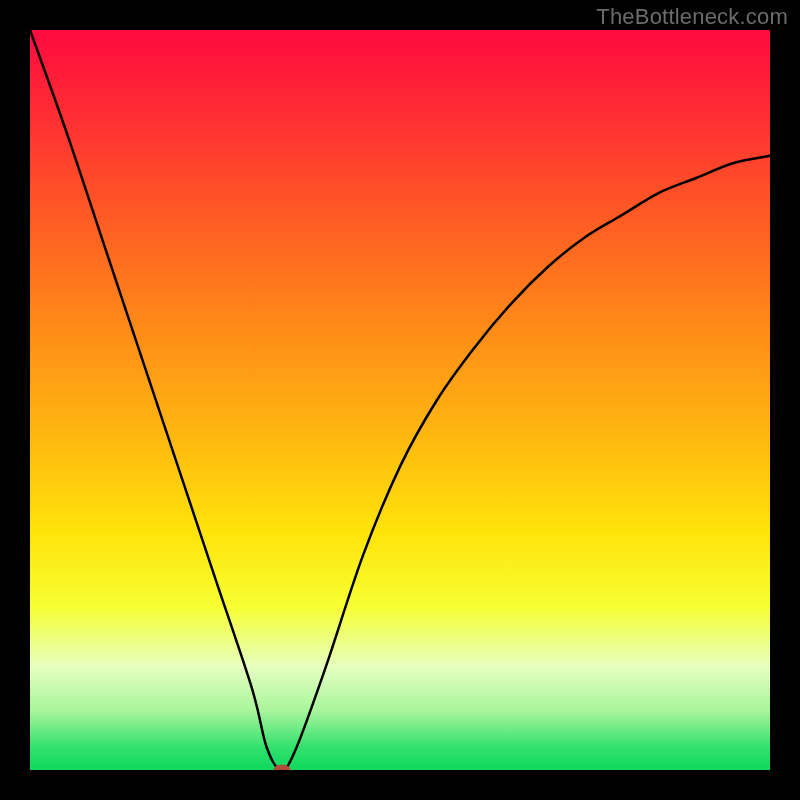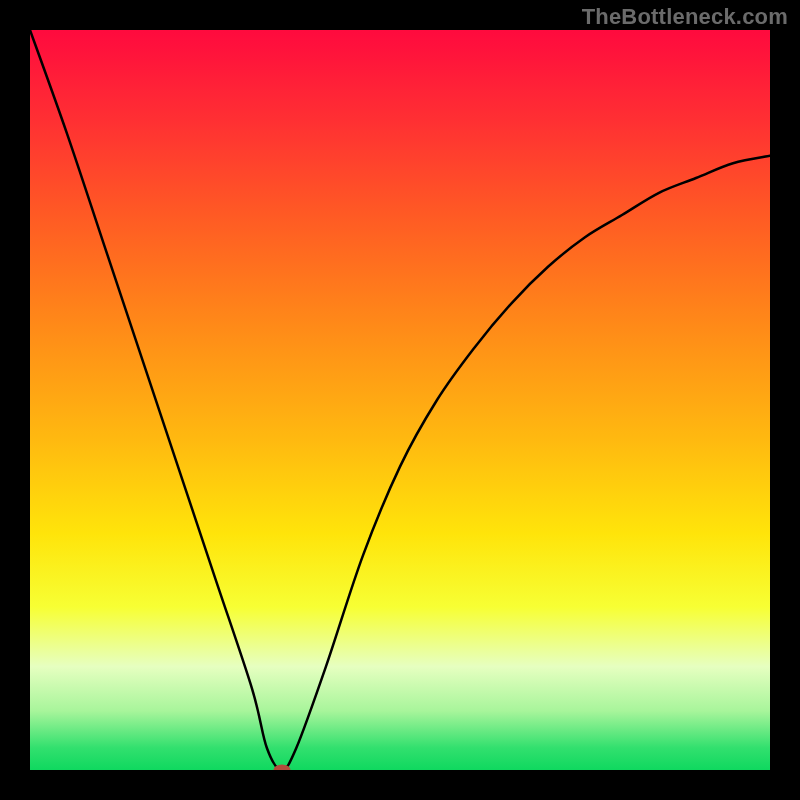--- a/index.html
+++ b/index.html
@@ -16,21 +16,21 @@
     width: 800px;
     height: 800px;
     background: #000;
   }
   .attribution {
     position: absolute;
     top: 4px;
     right: 12px;
     color: #6b6b6b;
     font-size: 22px;
-    font-weight: 700;
+    font-weight: 400;
     letter-spacing: 0.2px;
     font-family: Arial, Helvetica, sans-serif;
   }
   .plot-area {
     position: absolute;
     left: 30px;
     top: 30px;
     width: 740px;
     height: 740px;
     overflow: hidden;

